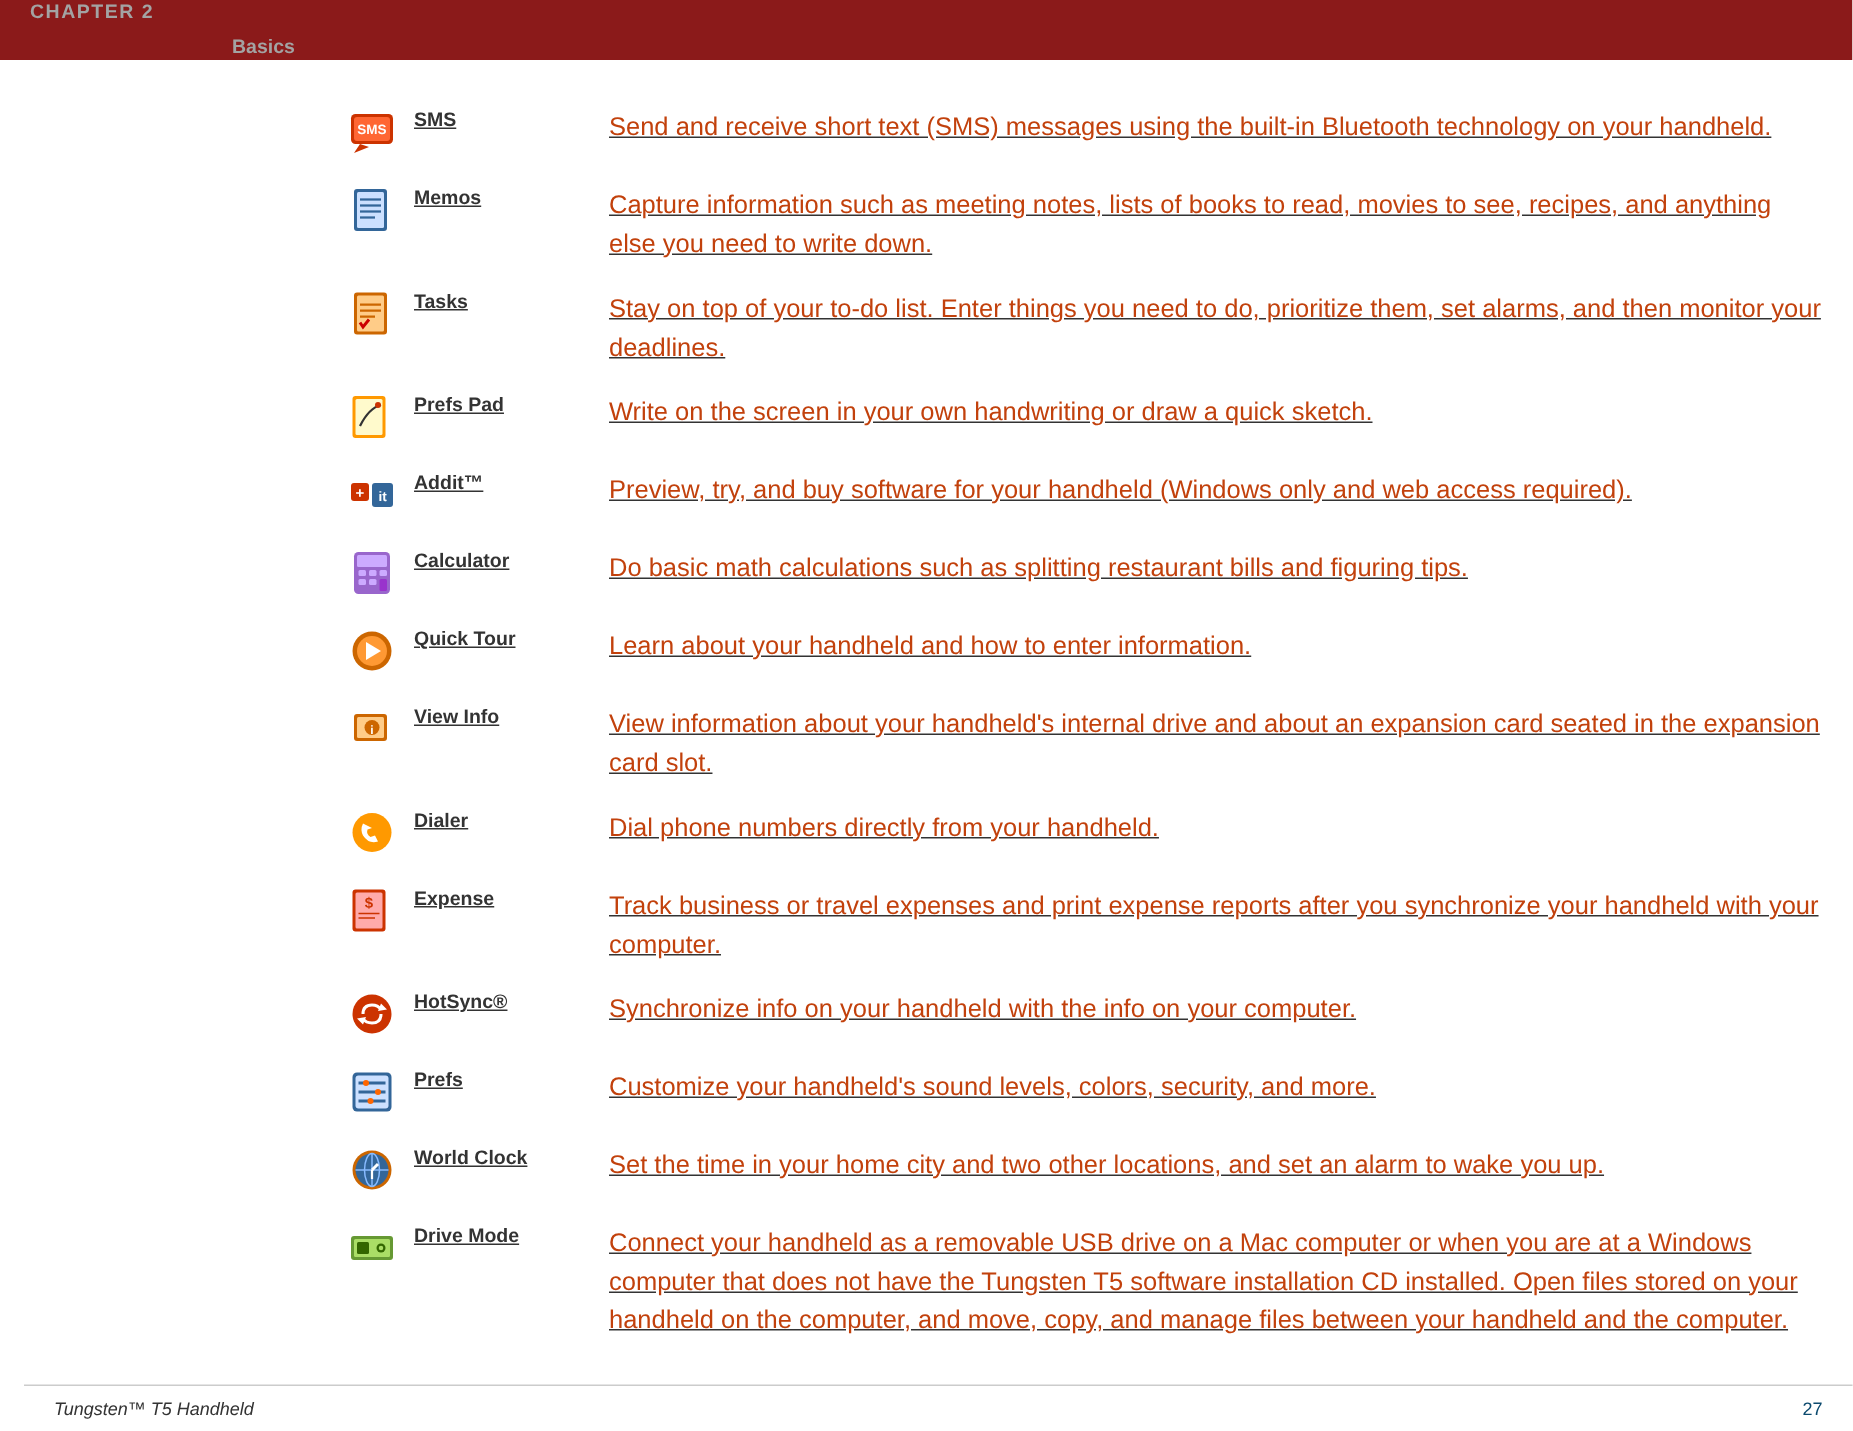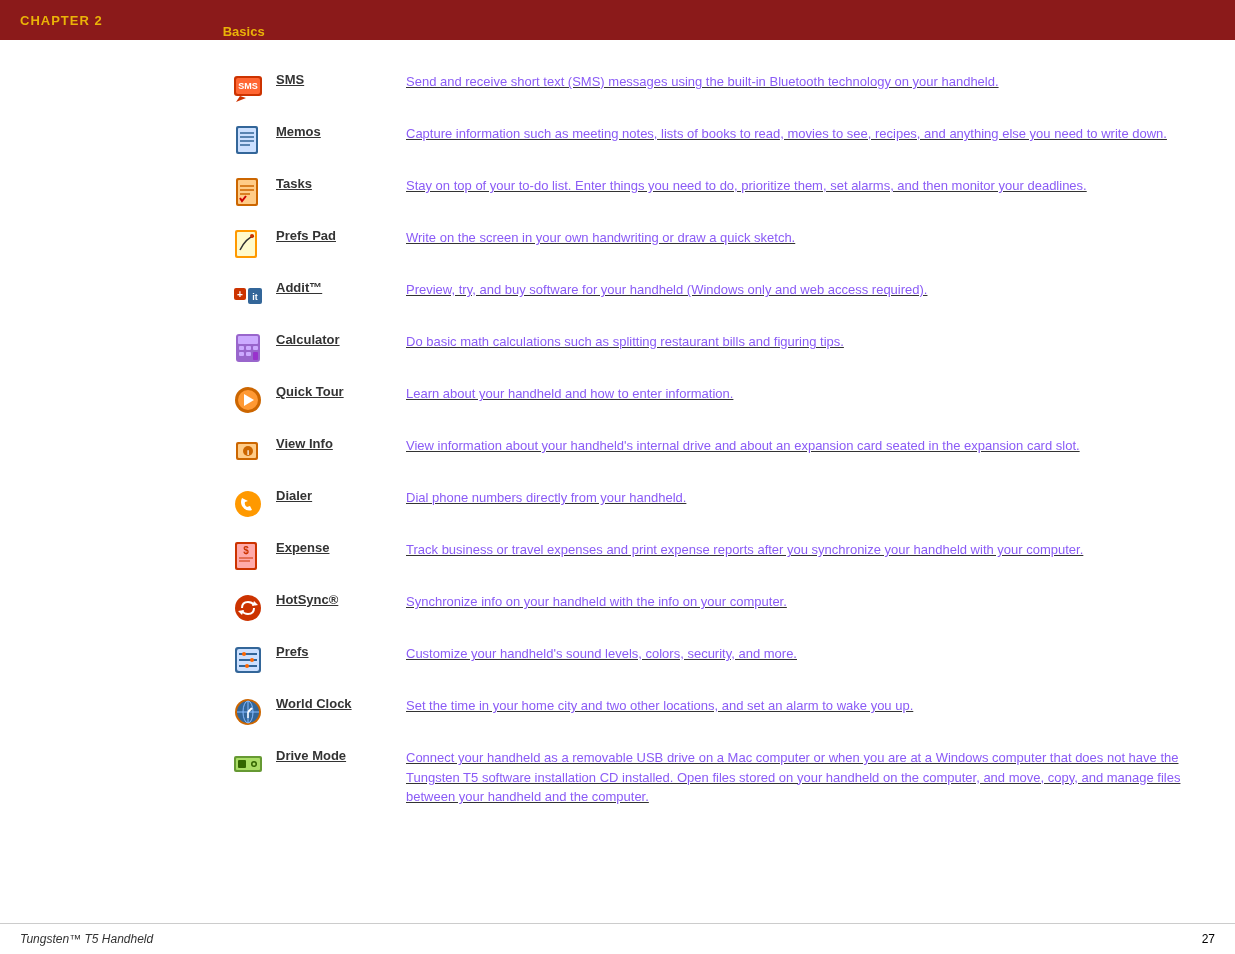--- a/index.html
+++ b/index.html
@@ -8,26 +8,26 @@
       background: #ffffff;
       width: 1235px;
       min-height: 954px;
       font-size: 13px;
       color: #333;
     }
 
     
     .header {
       background-color: #8b1a1a;
-      color: #eab308;
-      display: flex;
-      align-items: center;
+      color: #a3a3a3;
+      display: flex;
+      align-items: flex-start;
       height: 40px;
       padding: 0 20px;
-      gap: 120px;
+      gap: 52px;
     }
     .header-chapter {
       font-weight: bold;
       font-size: 13px;
       letter-spacing: 1px;
     }
     .header-title {
       font-weight: bold;
       font-size: 13px;
       margin-top: 23px;
@@ -57,46 +57,46 @@
     .item-name {
       width: 130px;
       flex-shrink: 0;
       font-weight: bold;
       font-size: 13px;
       color: #333;
       padding-top: 2px;
     }
     .item-desc {
       flex: 1;
-      font-size: 13px;
-      color: #8b5cf6;
+      font-size: 17px;
+      color: #c2410c;
       line-height: 1.5;
       padding-top: 2px;
     }
 
     
     .footer {
       border-top: 1px solid #ccc;
       display: flex;
       justify-content: space-between;
       align-items: center;
       padding: 8px 20px;
       position: absolute;
       bottom: 0;
-      left: 0;
+      left: 16px;
       right: 0;
     }
     .footer-left {
       font-style: italic;
       font-size: 12px;
       color: #333;
     }
     .footer-right {
       font-size: 12px;
-      color: #000000;
+      color: #0c4a6e;
     }
 
     
     svg { display: block; }
   </style>
 </head>
 <body>
 
 <div class="header">
   <span class="header-chapter">CHAPTER 2</span>

